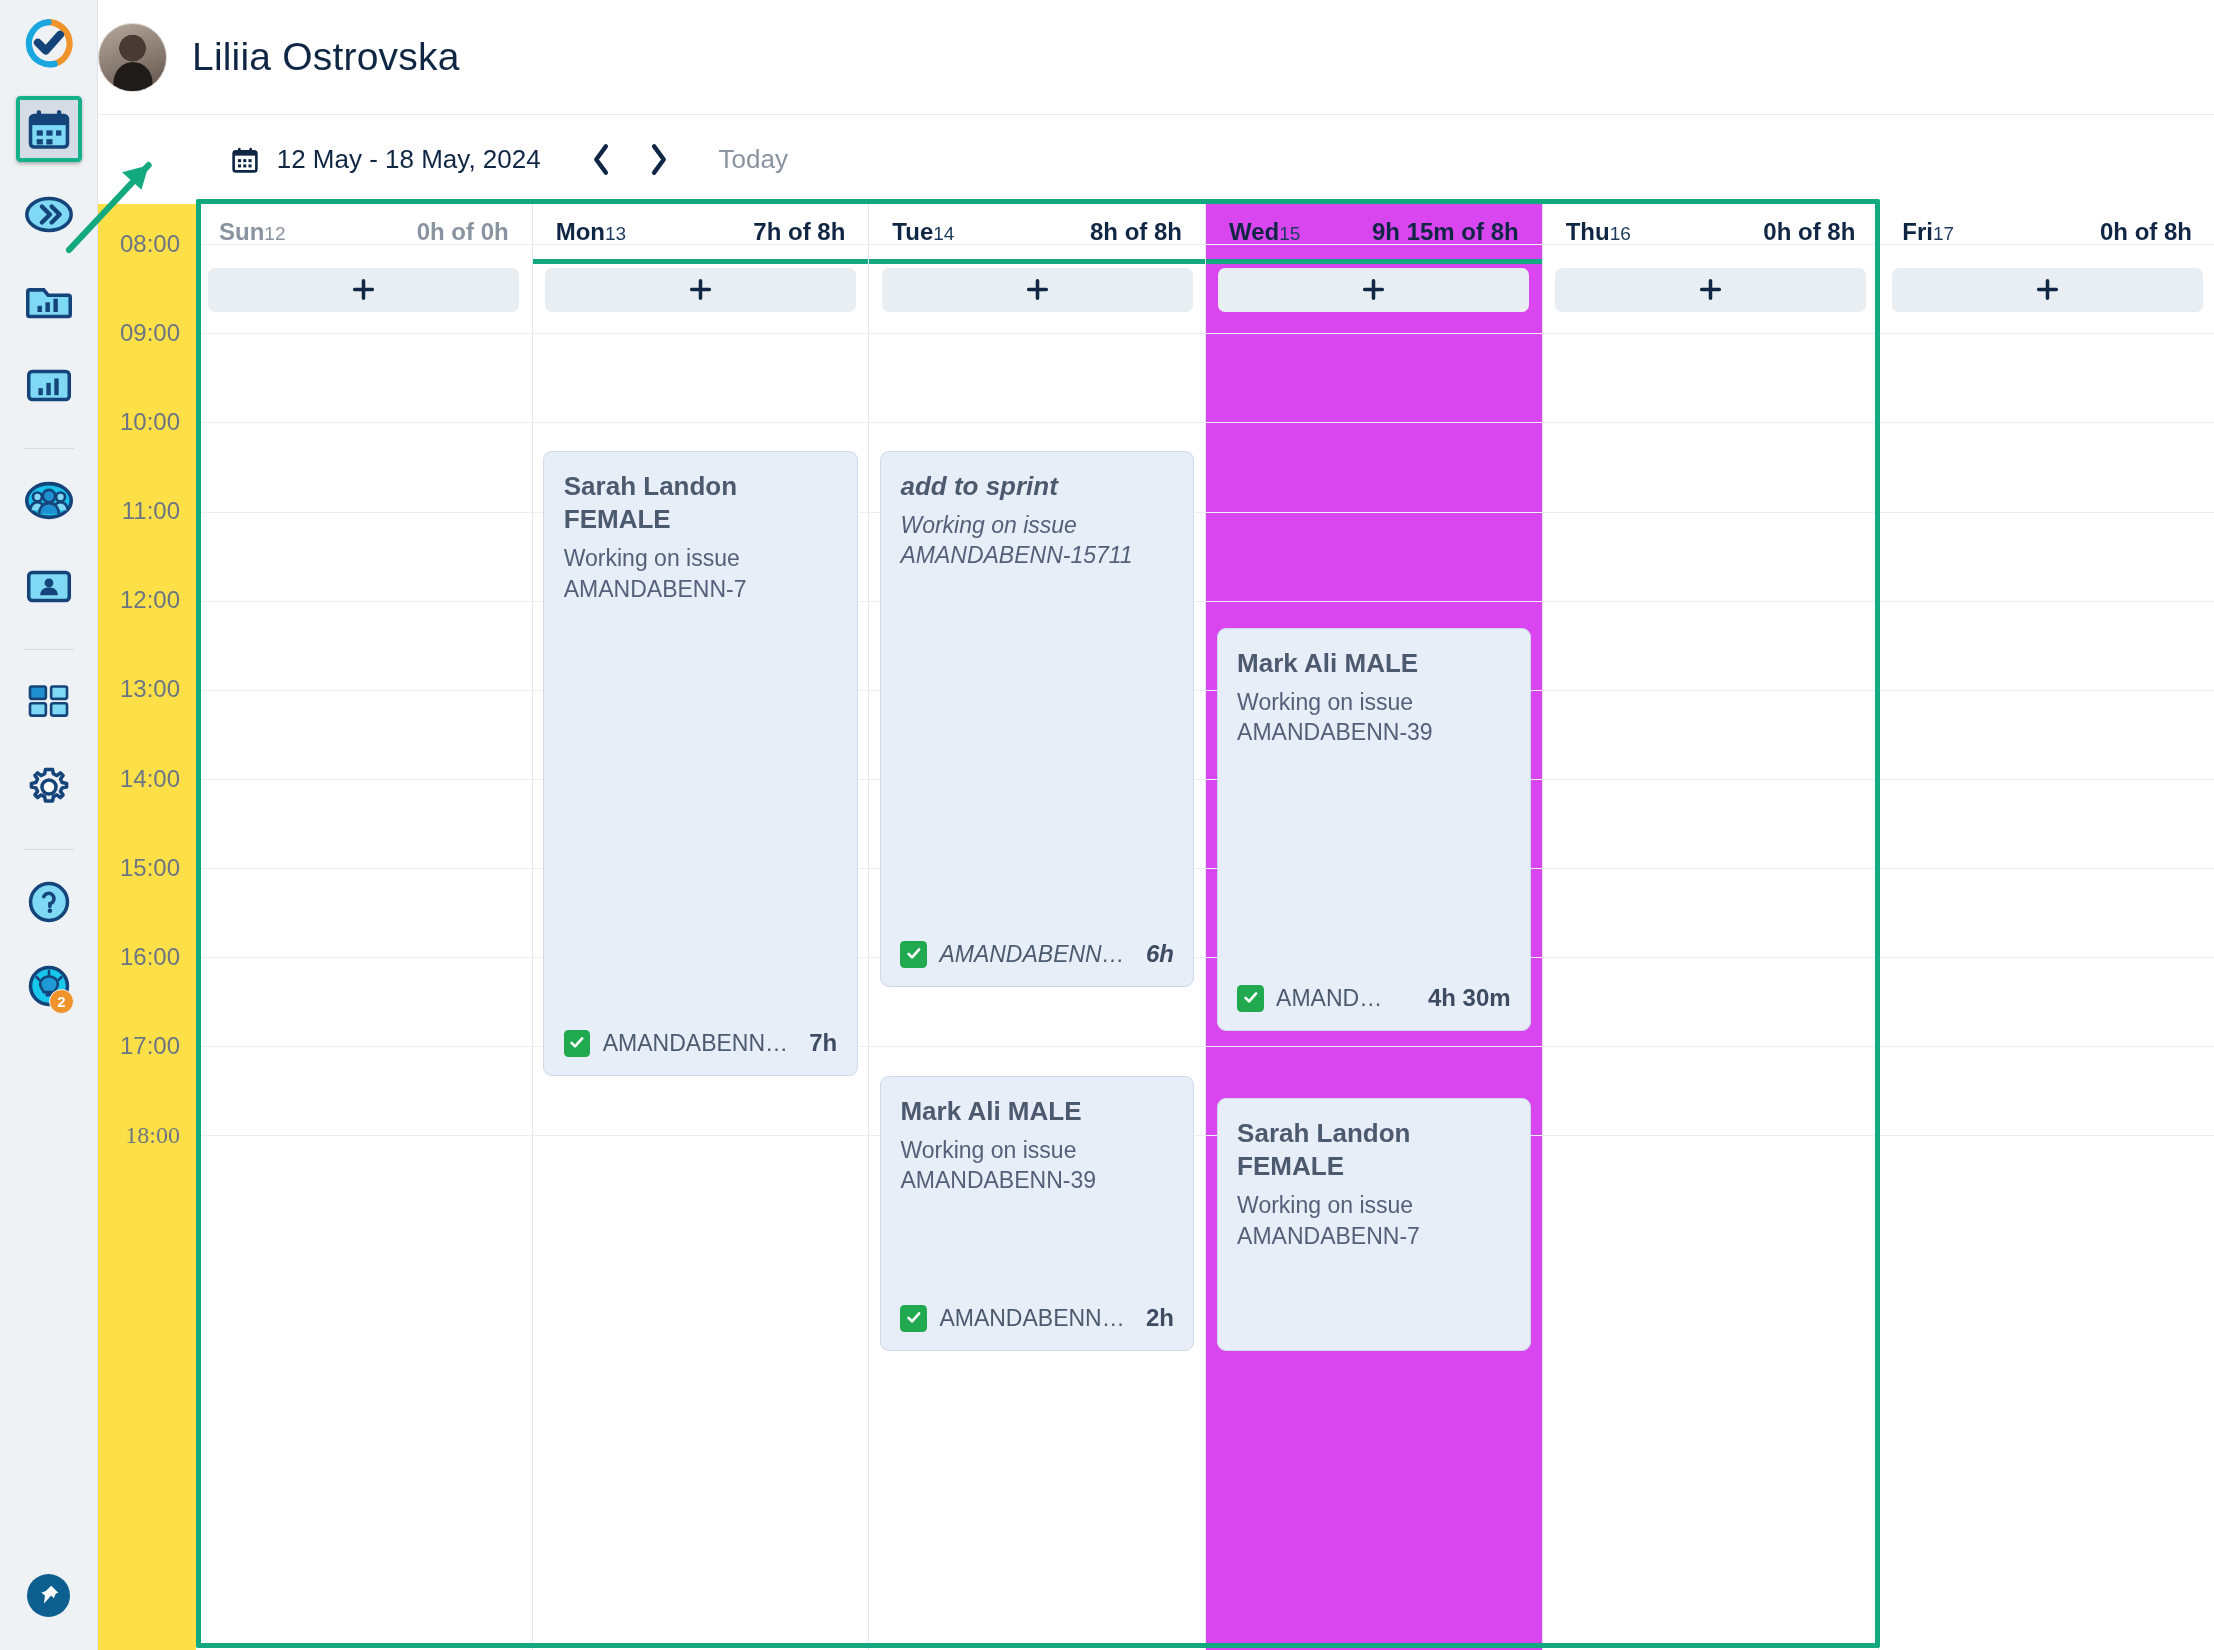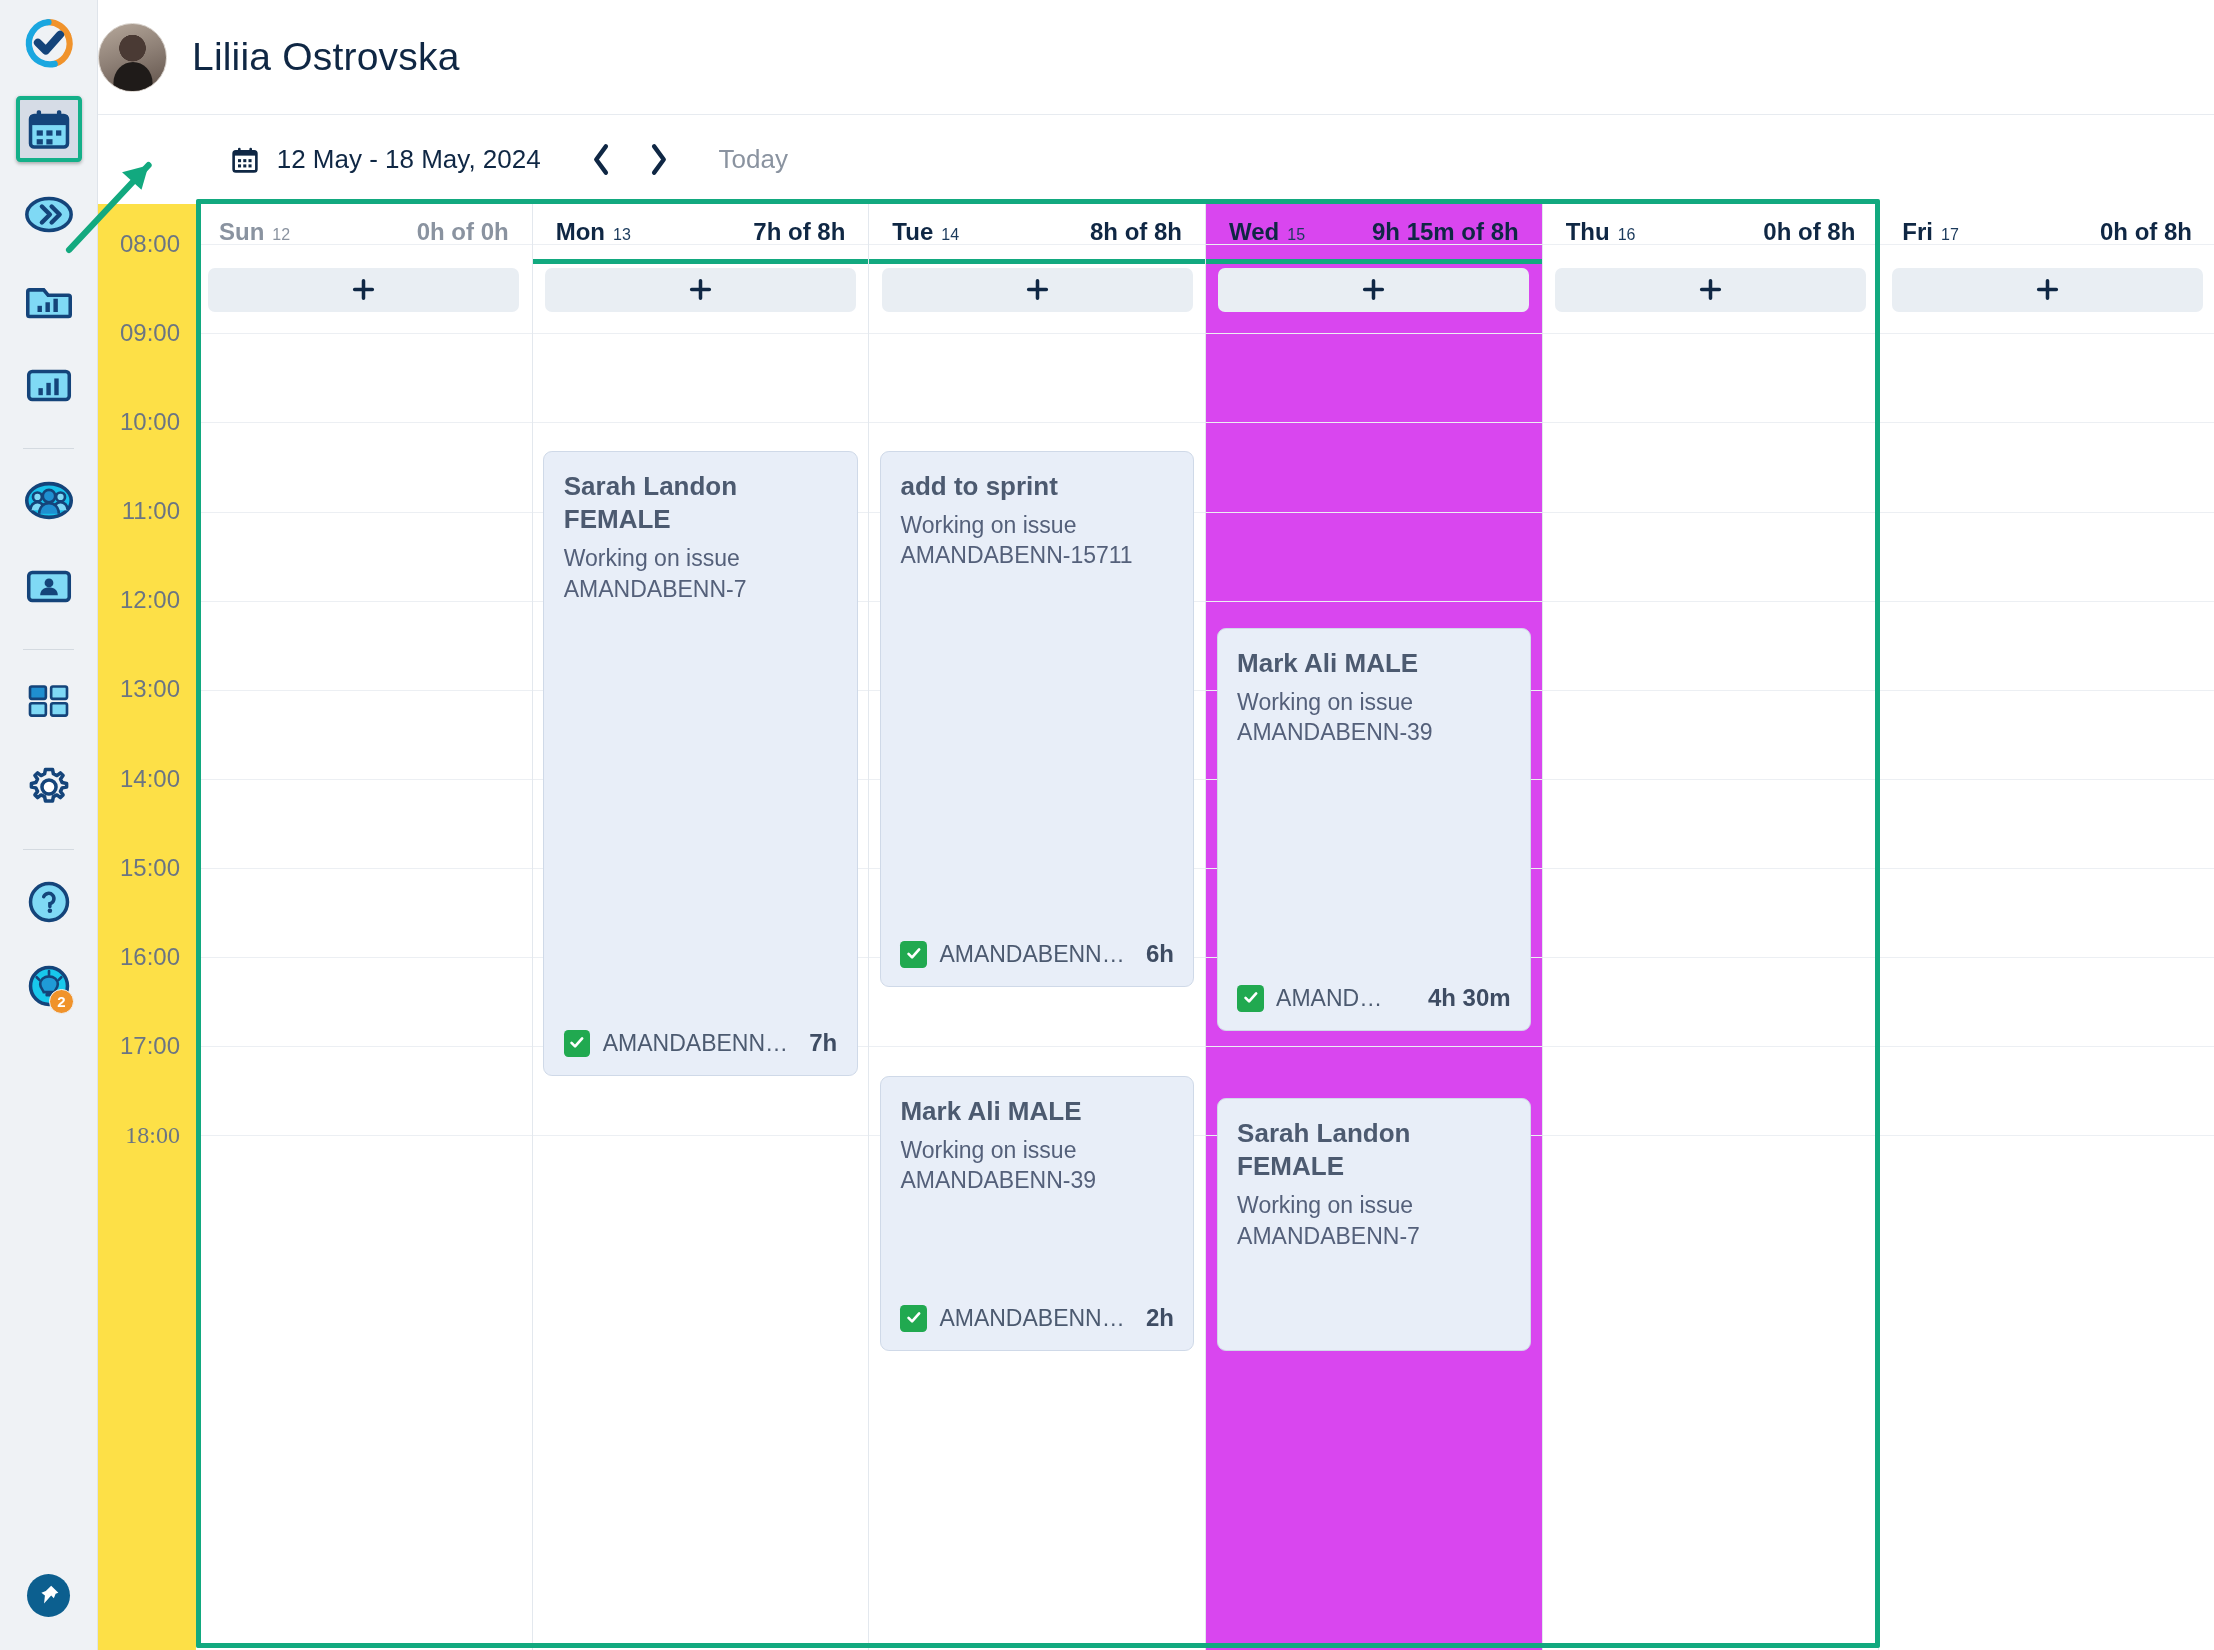--- a/index.html
+++ b/index.html
@@ -122,21 +122,21 @@
   }
   .col.shaded { background: #d946ef; }
   .col:last-child { border-right: none; }
 
   .dhead {
     height: 55px; display: flex; align-items: center;
     justify-content: space-between;
     padding: 0 23px; position: relative;
   }
   .dhead .dname { font-size: 24px; font-weight: 700; color: #0f2744; }
-  .dhead .dnum { font-size: 16px; font-weight: 400; color: #1b3a5c; margin-left: 8px; }
+  .dhead .dnum { font-size: 19px; font-weight: 400; color: #1b3a5c; }
   .dhead .dhours { font-size: 24px; font-weight: 700; color: #0f2744; white-space: nowrap; }
   .dhead.muted .dname, .dhead.muted .dnum, .dhead.muted .dhours { color: #8a93a0; }
   .dbar { height: 5.3px; background: transparent; }
   .dbar.full { background: #12a97f; }
 
   .addrow { height: 44px; padding: 3.5px 12.4px 0; }
   .addbtn {
     width: 100%; height: 44px; background: #e9eef3;
     border: none; border-radius: 7px;
     display: flex; align-items: center; justify-content: center;
@@ -447,21 +447,21 @@
                 <div class="hline" style="top: 24.4px;"></div>
                 <div class="hline" style="top: 113px;"></div>
                 <div class="hline" style="top: 203px;"></div>
                 <div class="hline" style="top: 292px;"></div>
                 <div class="hline" style="top: 381px;"></div>
                 <div class="hline" style="top: 470px;"></div>
                 <div class="hline" style="top: 559px;"></div>
                 <div class="hline" style="top: 648px;"></div>
                 <div class="hline" style="top: 737px;"></div>
                 <div class="hline" style="top: 826px;"></div>
-                <div class="evt" style="top: 142px; height: 536px;">
+                <div class="evt" style="top: 142px; height: 536px; font-style: italic;">
                   <div class="e-title">add to sprint</div>
                   <div class="e-sub">Working on issue AMANDABENN-15711</div>
                   <div class="e-foot">
                     <span class="chk">
                       <svg width="17.7" height="17.7" viewBox="0 0 20 20">
                         <path d="M4 10 L8 14 L16 5" stroke="#fff" stroke-width="3" fill="none" stroke-linecap="round" stroke-linejoin="round"></path>
                       </svg>
                     </span>
                     <span class="e-key">AMANDABENN…</span>
                     <span class="e-dur">6h</span>

